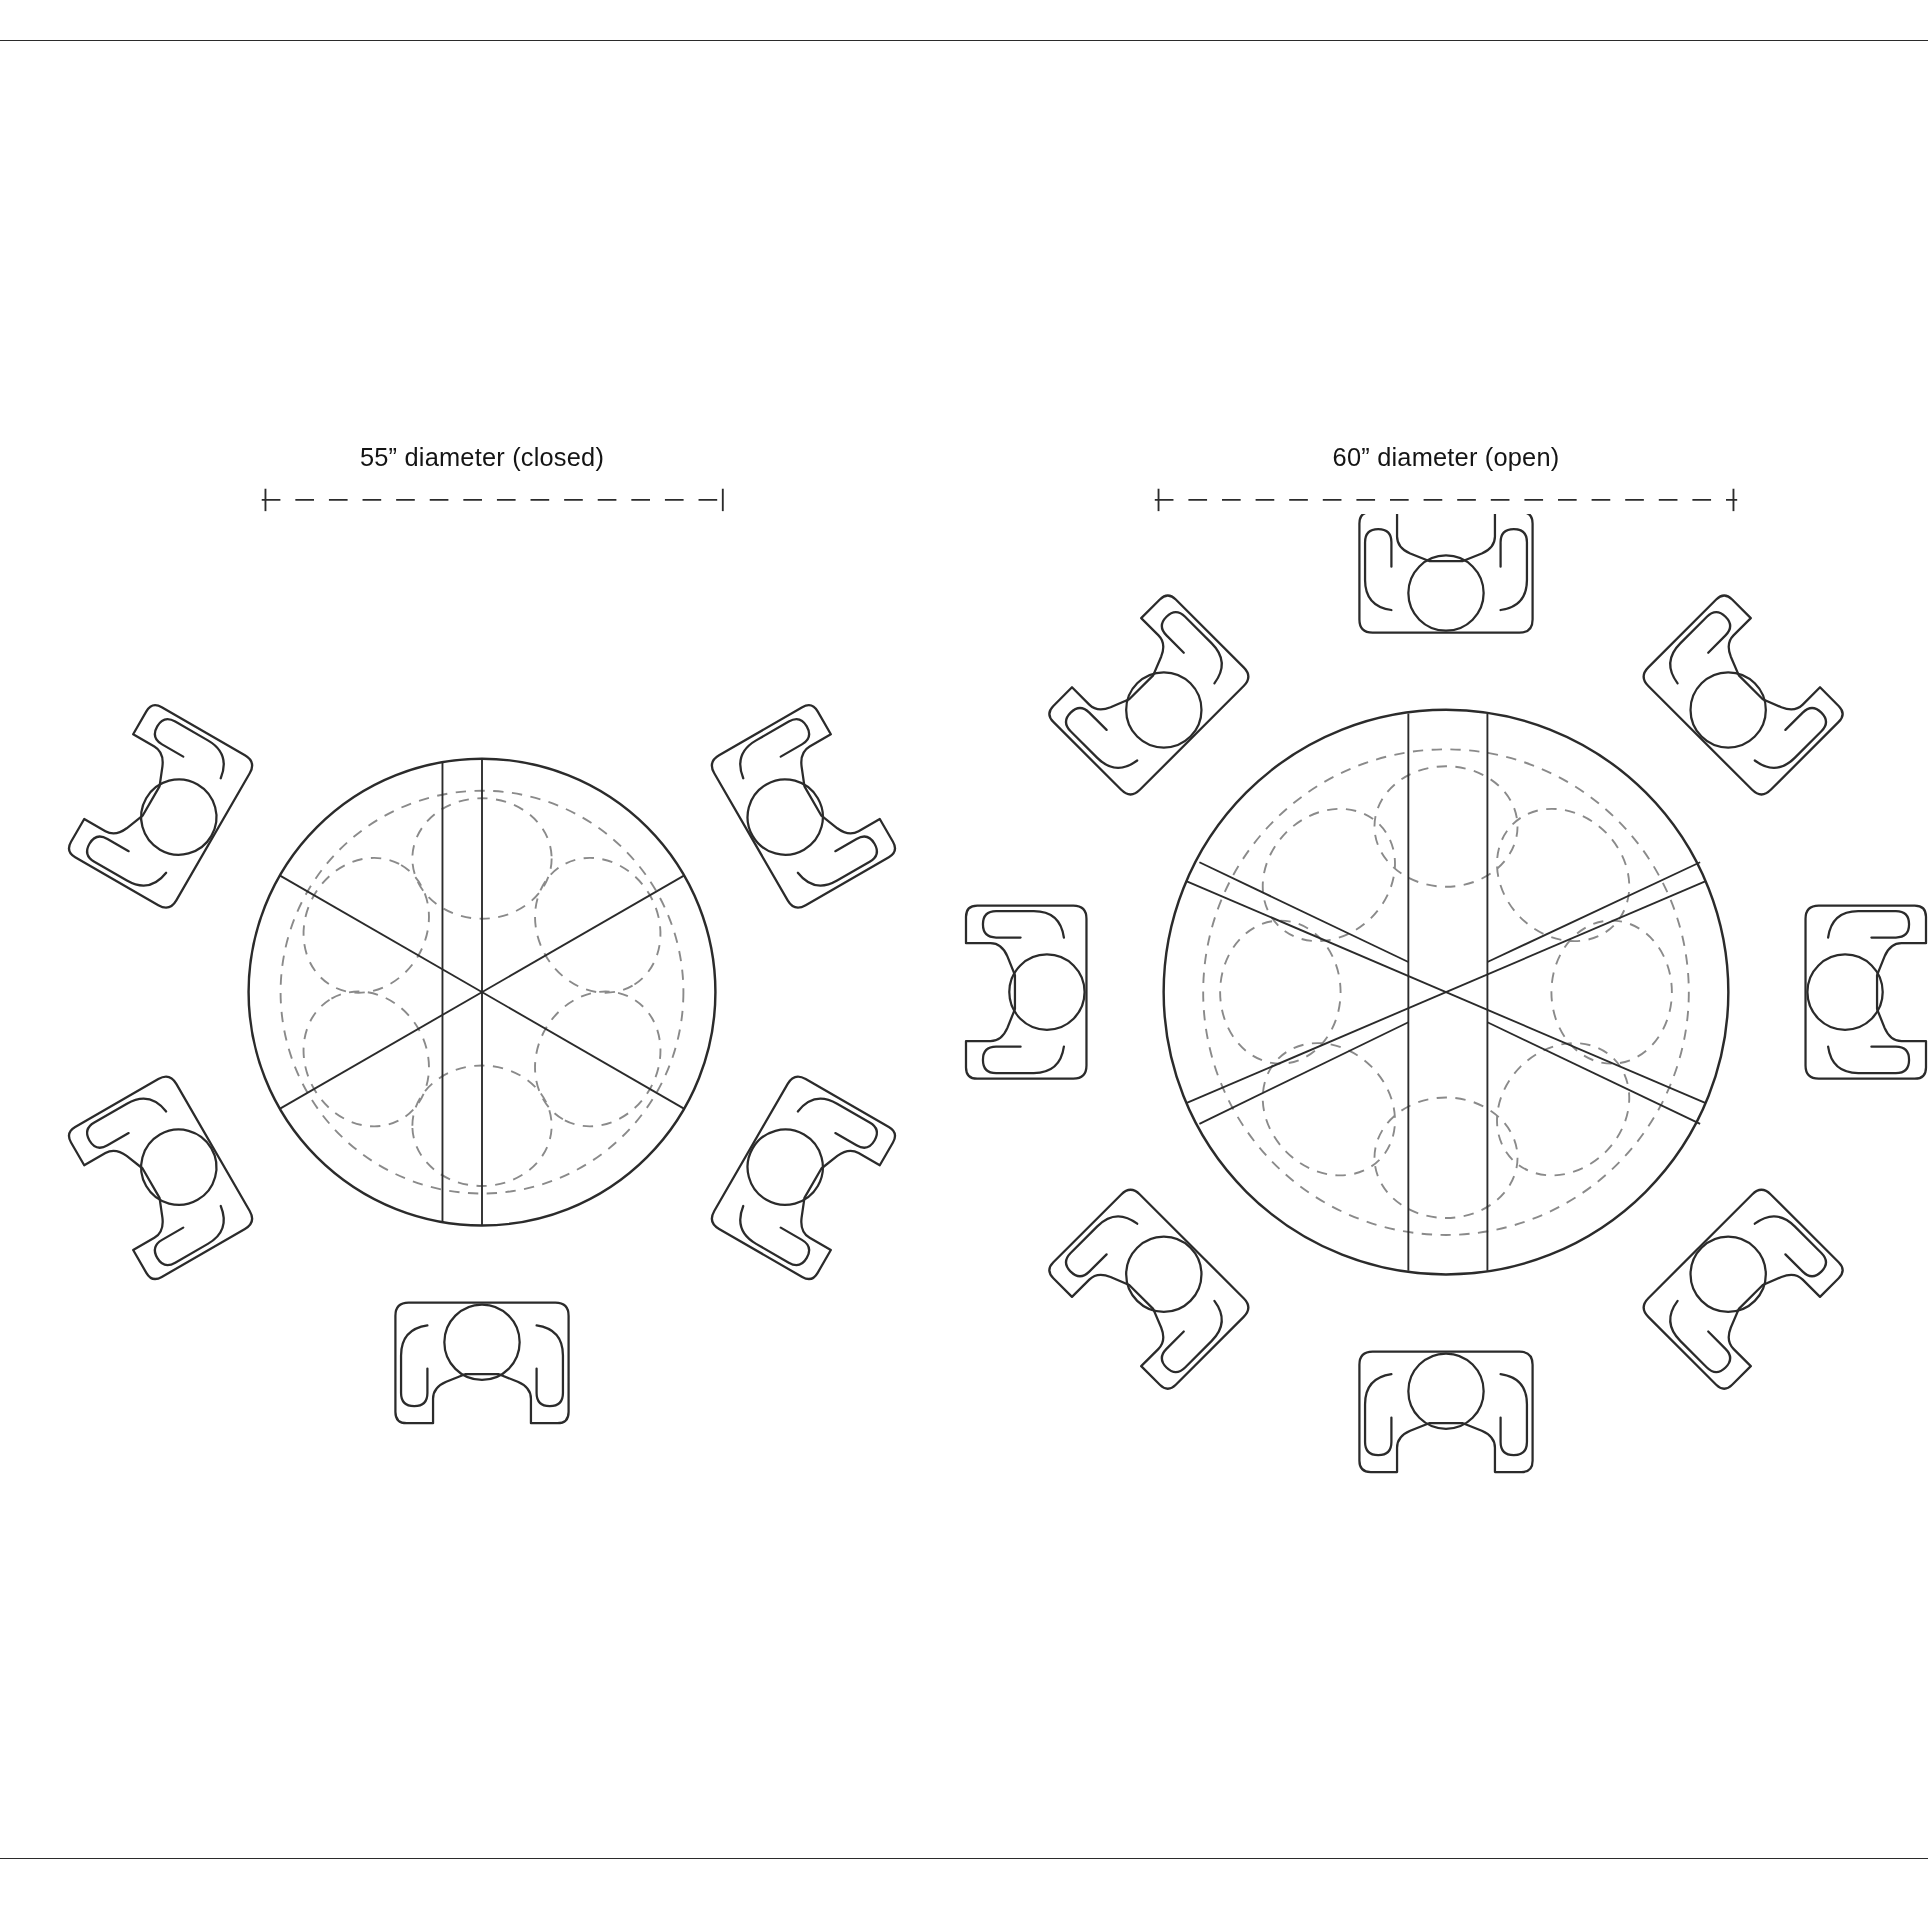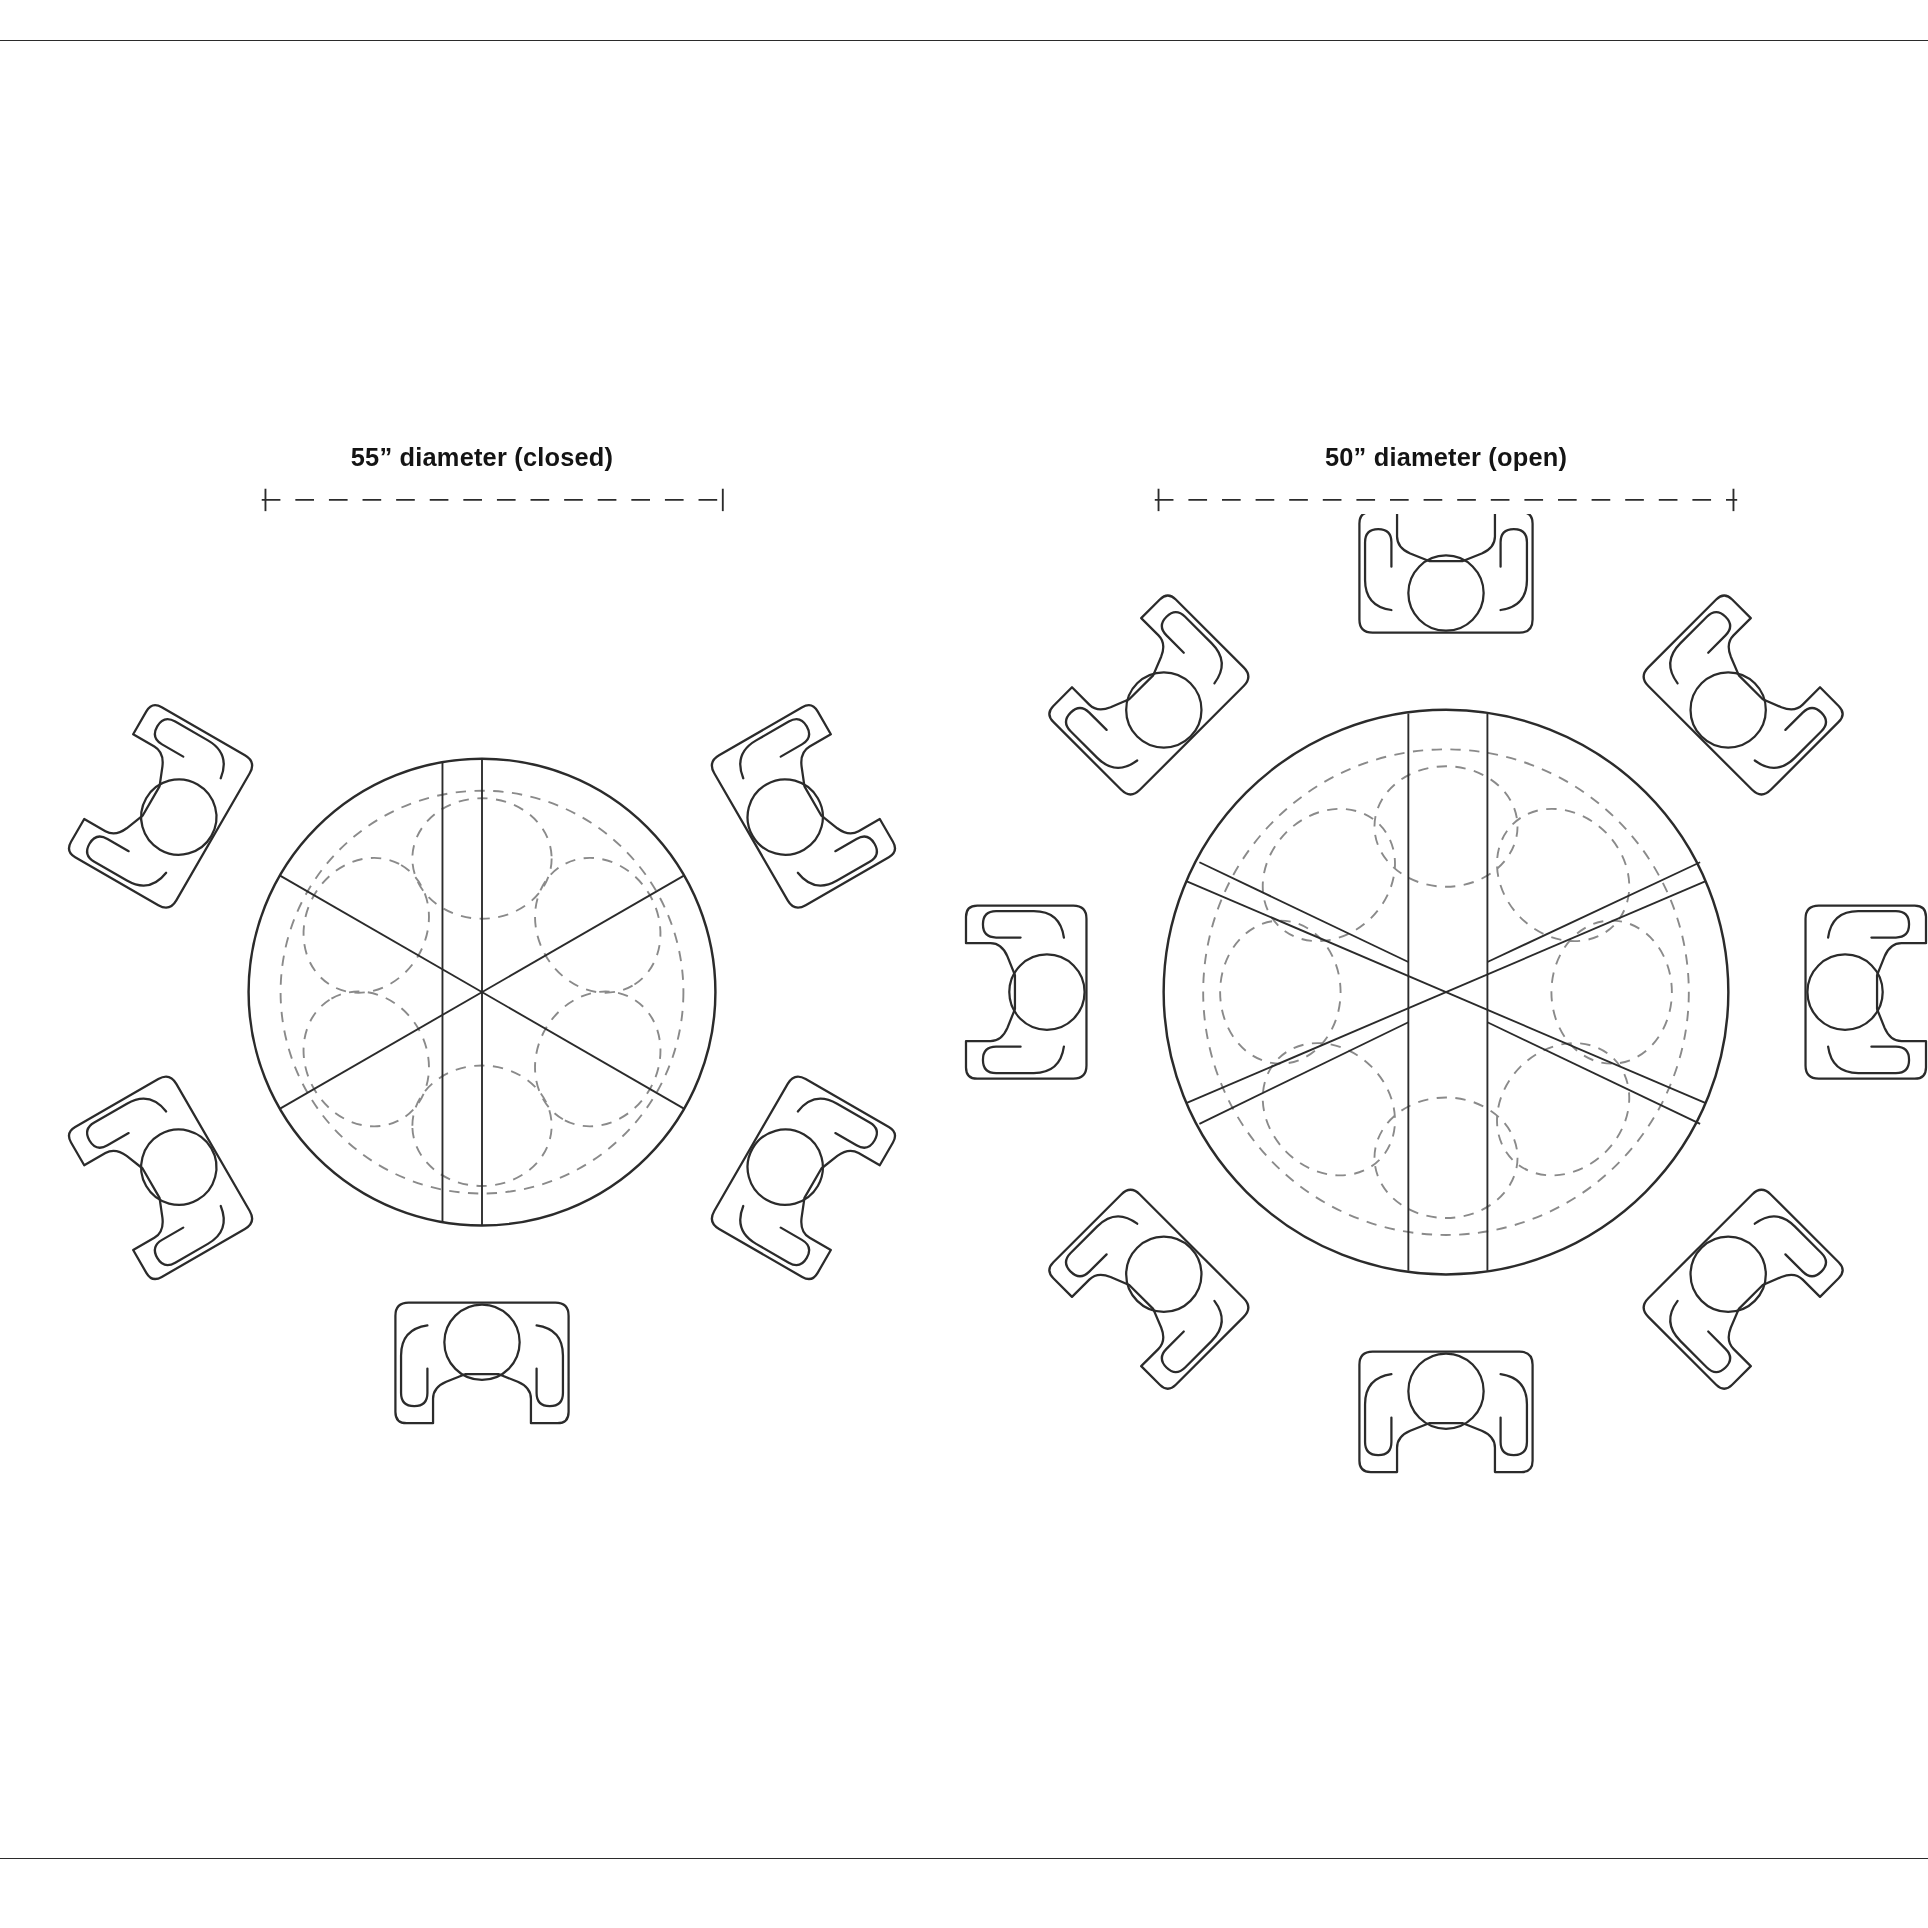--- a/index.html
+++ b/index.html
@@ -12,21 +12,20 @@
     height: 1928px;
     font-family: "Liberation Sans", sans-serif;
     color: #1a1a1a;
     overflow: hidden;
   }
   #page {
     position: relative;
     width: 1928px;
     height: 1928px;
     background: #ffffff;
-    font-weight: bold;
   }
   .frame-line {
     position: absolute;
     left: 0;
     width: 1928px;
     height: 0;
     border-top: 1.9px solid #2b2b2b;
   }
   #frame-top { top: 40px; }
   #frame-bottom { top: 1858px; }
@@ -150,21 +149,21 @@
           </g>
         <g transform="translate(512,508) rotate(-90) translate(0,-392) rotate(180)" style="display:none">
             <use href="#person-closed"></use>
           </g>
       </g>
     </svg>
   </div>
 
   <div class="diagram" id="diagram-open">
 
-    <div class="dim-label">50” diameter (open)</div>
+    <div class="dim-label">60” diameter (open)</div>
 
     <div class="dim-line-wrap" style="left:0; width:964px;">
       <svg width="964" height="28" viewBox="0 0 1024 30">
         <g stroke="#2b2b2b" stroke-width="2" fill="none">
           <line x1="204" y1="4" x2="204" y2="28"></line>
           <line x1="820" y1="4" x2="820" y2="28"></line>
           <line x1="200" y1="16" x2="824" y2="16" stroke-dasharray="20 16"></line>
         </g>
       </svg>
     </div>

